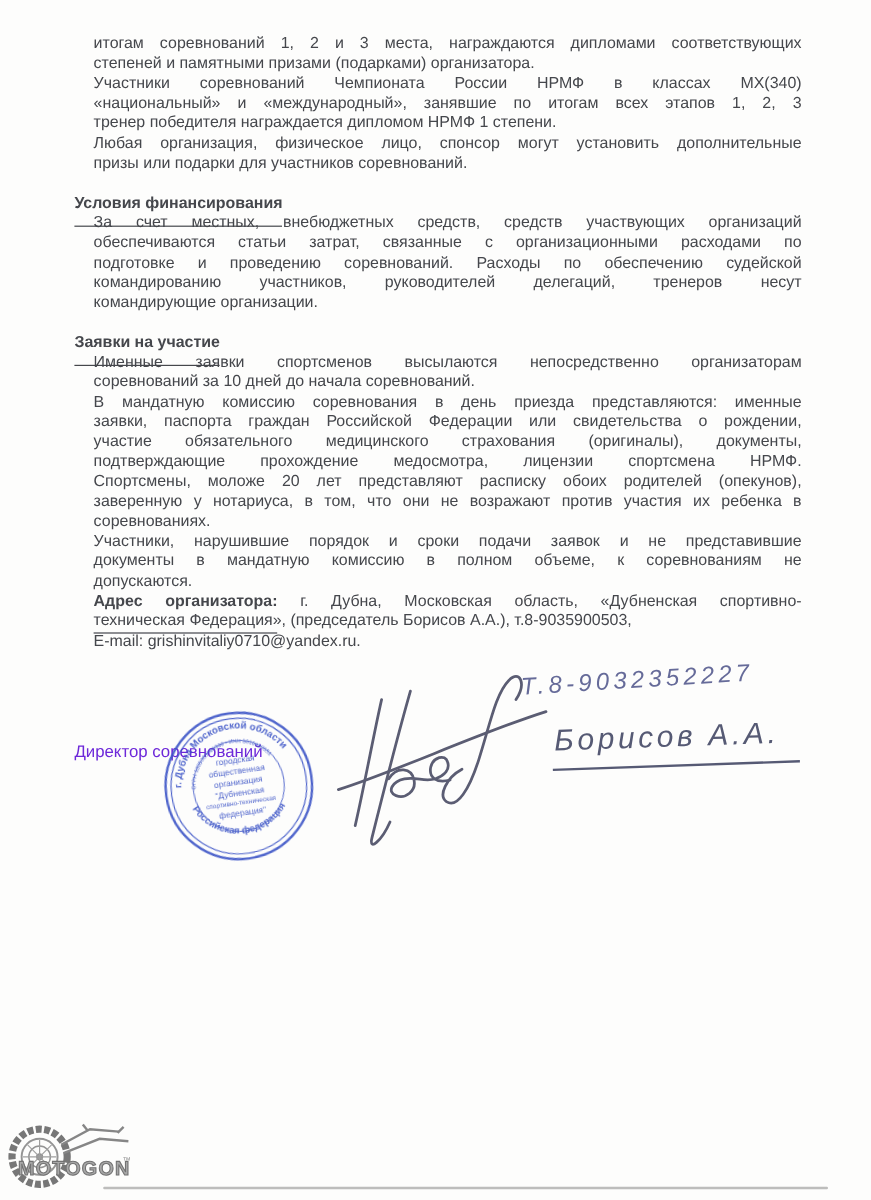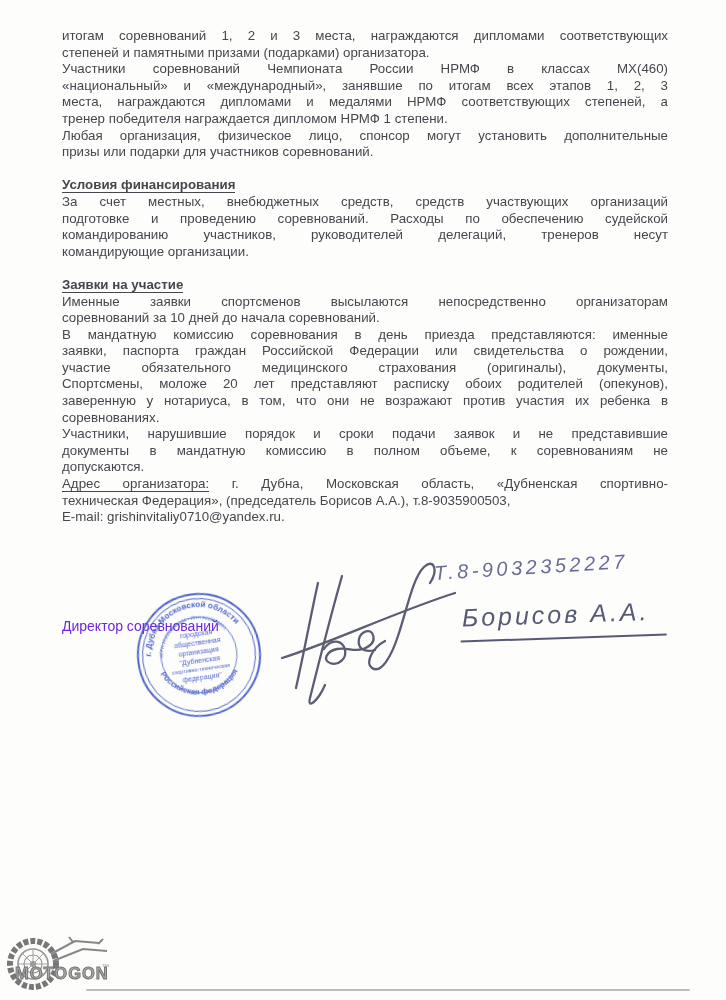--- a/index.html
+++ b/index.html
@@ -10,25 +10,25 @@
     overflow:hidden;
     font-family:"Liberation Sans", sans-serif;
     color:#45474c;
   }
   .content{
     position:absolute;left:62px;top:28px;width:606px;
     font-size:13.3px;line-height:16.6px;
     -webkit-font-smoothing:antialiased;
   }
   .para{margin:0;padding:0;}
-  .tline{text-align:justify;text-align-last:justify;white-space:normal;}
+  .tline{text-align:justify;text-align-last:justify;white-space:normal;margin-left:16px;}
   .tline-end{text-align-last:left;}
   .hline{margin-top:16.6px;font-weight:700;}
-  .hu{border-bottom:1.4px solid currentColor;padding-bottom:0;}
-  .addr-label{border-bottom:1.2px solid currentColor;padding-bottom:0;}
+  .hu{border-bottom:1.4px solid currentColor;padding-bottom:12px;}
+  .addr-label{border-bottom:1.2px solid currentColor;padding-bottom:19px;font-weight:bold;}
   .director{
     position:absolute;left:62px;top:618px;
     font-size:14px;color:#6d28d9;white-space:nowrap;
   }
   .hand-phone{
     position:absolute;left:434px;top:556px;
     font-size:20px;font-style:italic;letter-spacing:3.5px;
     color:#666b99;transform:rotate(-3.5deg);white-space:nowrap;
   }
   .hand-name{
@@ -54,51 +54,52 @@
 
 <div class="page">
 
   <div class="content">
 
     <div class="para">
         <div class="tline">итогам соревнований 1, 2 и 3 места, награждаются дипломами соответствующих</div>
         <div class="tline tline-end">степеней и памятными призами (подарками) организатора.</div>
       </div>
     <div class="para">
-        <div class="tline">Участники соревнований Чемпионата России НРМФ в классах MX(460)</div>
+        <div class="tline">Участники соревнований Чемпионата России НРМФ в классах MX(340)</div>
         <div class="tline">«национальный» и «международный», занявшие по итогам всех этапов 1, 2, 3</div>
-        <div class="tline">места, награждаются дипломами и медалями НРМФ соответствующих степеней, а</div>
         <div class="tline tline-end">тренер победителя награждается дипломом НРМФ 1 степени.</div>
       </div>
     <div class="para">
         <div class="tline">Любая организация, физическое лицо, спонсор могут установить дополнительные</div>
         <div class="tline tline-end">призы или подарки для участников соревнований.</div>
       </div>
 
     <div class="hline">
       <span class="hu">Условия финансирования</span>
     </div>
     <div class="para">
         <div class="tline">За счет местных, внебюджетных средств, средств участвующих организаций</div>
+        <div class="tline">обеспечиваются статьи затрат, связанные с организационными расходами по</div>
         <div class="tline">подготовке и проведению соревнований. Расходы по обеспечению судейской</div>
         <div class="tline">командированию участников, руководителей делегаций, тренеров несут</div>
         <div class="tline tline-end">командирующие организации.</div>
       </div>
 
     <div class="hline">
       <span class="hu">Заявки на участие</span>
     </div>
     <div class="para">
         <div class="tline">Именные заявки спортсменов высылаются непосредственно организаторам</div>
         <div class="tline tline-end">соревнований за 10 дней до начала соревнований.</div>
       </div>
     <div class="para">
         <div class="tline">В мандатную комиссию соревнования в день приезда представляются: именные</div>
         <div class="tline">заявки, паспорта граждан Российской Федерации или свидетельства о рождении,</div>
         <div class="tline">участие обязательного медицинского страхования (оригиналы), документы,</div>
+        <div class="tline">подтверждающие прохождение медосмотра, лицензии спортсмена НРМФ.</div>
         <div class="tline">Спортсмены, моложе 20 лет представляют расписку обоих родителей (опекунов),</div>
         <div class="tline">заверенную у нотариуса, в том, что они не возражают против участия их ребенка в</div>
         <div class="tline tline-end">соревнованиях.</div>
       </div>
     <div class="para">
         <div class="tline">Участники, нарушившие порядок и сроки подачи заявок и не представившие</div>
         <div class="tline">документы в мандатную комиссию в полном объеме, к соревнованиям не</div>
         <div class="tline tline-end">допускаются.</div>
       </div>
 

